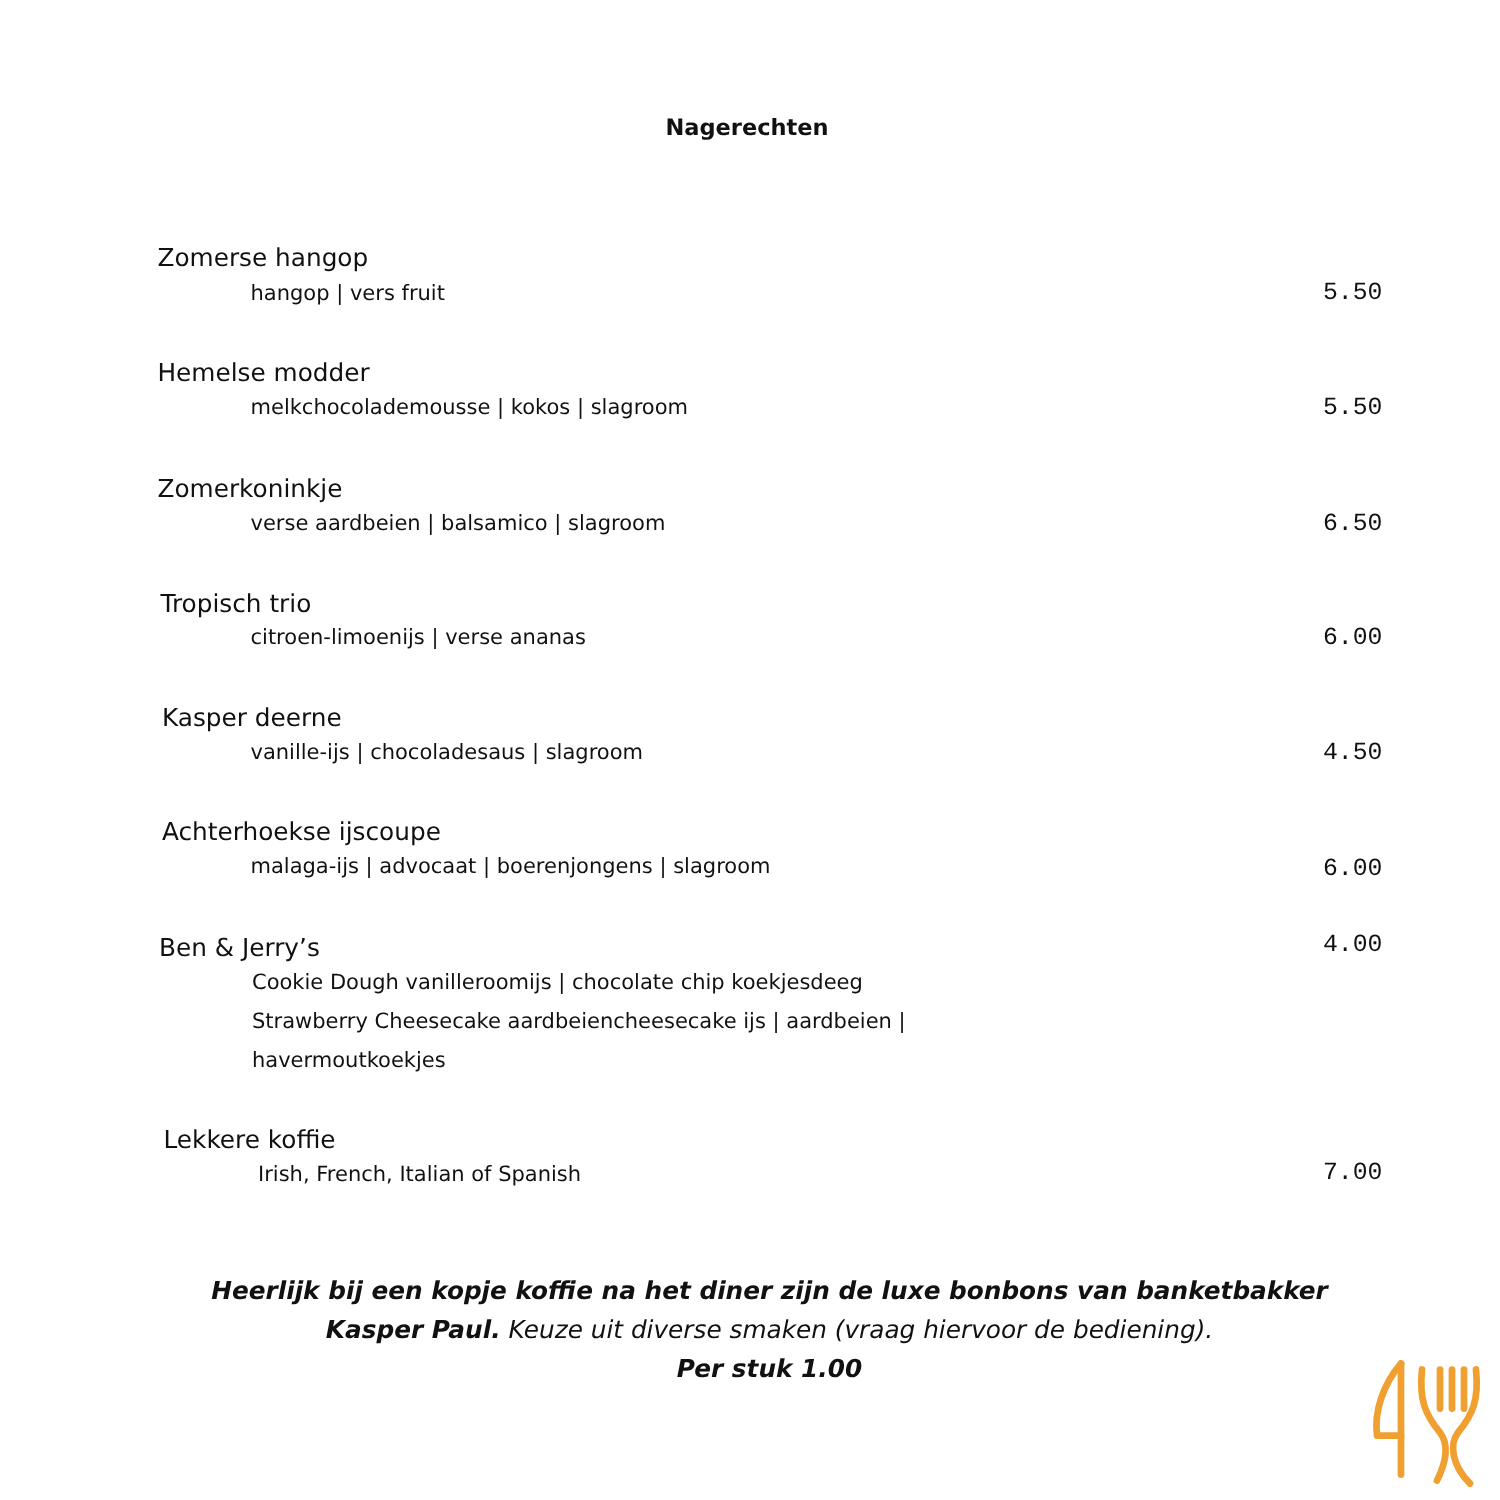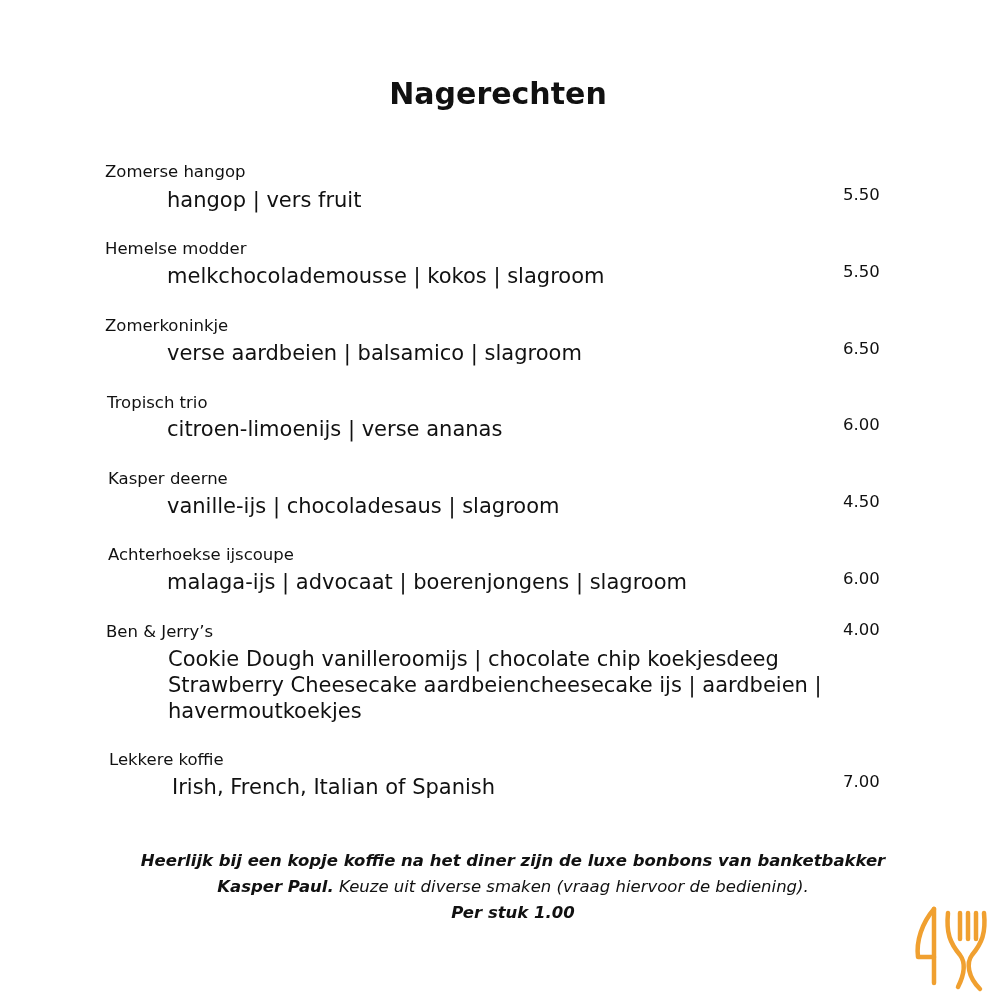--- a/index.html
+++ b/index.html
@@ -1,22 +1,22 @@
 <!DOCTYPE html>
 <html><head>
 <meta charset="utf-8">
 <style>
   html, body { margin:0; padding:0; background:#ffffff; }
   body { width:1000px; height:1000px; position:relative; overflow:hidden;
          font-family:"DejaVu Sans", sans-serif; color:#111; }
   .title { position:absolute; top:76px; left:0; width:996px; text-align:center;
-           font-weight:bold; font-size:30px; }
+           font-weight:bold; font-size:15px; }
   .name { position:absolute; font-weight:normal; font-size:16.5px; white-space:nowrap; }
-  .desc { position:absolute; font-size:21px; white-space:nowrap; }
-  .price { position:absolute; left:843px; font-size:16.5px; white-space:nowrap; }
+  .desc { position:absolute; font-size:14px; white-space:nowrap; }
+  .price { position:absolute; left:882px; font-size:16.5px; white-space:nowrap;font-family:Liberation Mono, monospace; }
   .desc b { font-weight:normal; }
   .note { position:absolute; left:0; width:1026px; text-align:center; font-style:italic;
           font-size:16.5px; line-height:26px; }
   .note .b { font-weight:bold; }
   .logo { position:absolute; left:912px; top:903px; width:80px; height:90px; }
 </style>
 </head>
 <body>
 
 <div class="title">Nagerechten</div>

